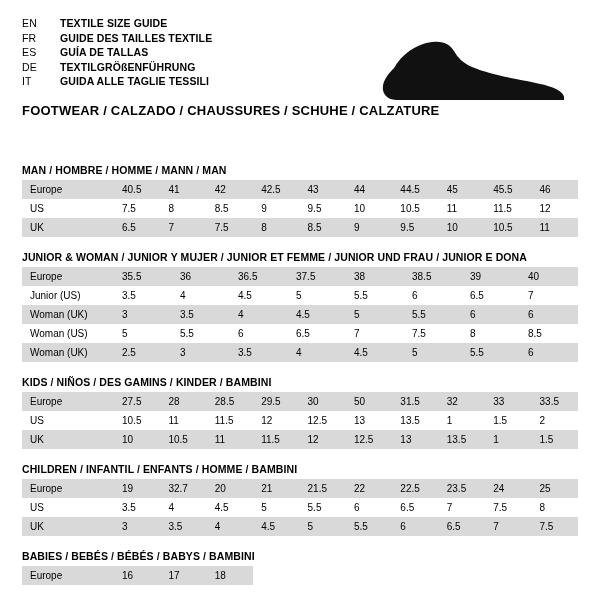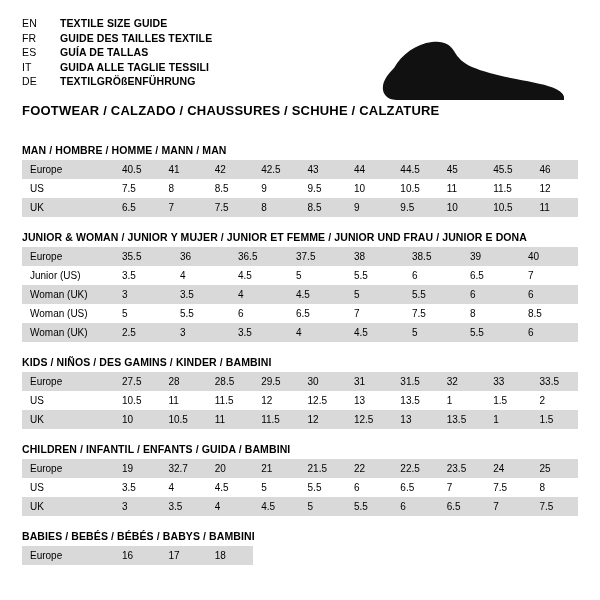--- a/index.html
+++ b/index.html
@@ -56,21 +56,21 @@
     font-size: 13px;
     font-weight: bold;
     letter-spacing: .2px;
     margin-top: 14px;
   }
   
   .block {
     margin-top: 14px;
   }
   .block.first {
-    margin-top: 24px;
+    margin-top: 44px;
   }
   .block-title {
     font-size: 10.5px;
     font-weight: bold;
     letter-spacing: .1px;
     margin-bottom: 4px;
   }
   table.size {
     border-collapse: collapse;
     width: 100%;
@@ -104,26 +104,26 @@
         </tr>
         <tr>
           <td class="lang-code">FR</td>
           <td class="lang-text">GUIDE DES TAILLES TEXTILE</td>
         </tr>
         <tr>
           <td class="lang-code">ES</td>
           <td class="lang-text">GUÍA DE TALLAS</td>
         </tr>
         <tr>
+          <td class="lang-code">DE</td>
+          <td class="lang-text">TEXTILGRÖßENFÜHRUNG</td>
+        </tr>
+        <tr>
           <td class="lang-code">IT</td>
           <td class="lang-text">GUIDA ALLE TAGLIE TESSILI</td>
-        </tr>
-        <tr>
-          <td class="lang-code">DE</td>
-          <td class="lang-text">TEXTILGRÖßENFÜHRUNG</td>
         </tr>
       </tbody>
     </table>
 
     <svg class="shoe-art" viewBox="0 0 190 66" aria-hidden="true">
       <path fill="#111111" d="M14 30 C22 16, 36 6, 52 4 C63 2.5, 70 6, 74 13 C78 20, 83 25, 92 29 C104 34, 120 38, 136 41 C152 44, 168 47, 176 51 C182 54, 184 57, 184 60 L184 62 L17 62 C9 62, 4 58, 3 52 C2 45, 6 38, 14 30 Z"></path>
       <path fill="#111111" d="M176 52 C181 54, 184 57, 184 61 L184 62 L150 62 L150 56 C158 54, 168 52, 176 52 Z"></path>
     </svg>
 
     <div class="section-title">FOOTWEAR / CALZADO / CHAUSSURES / SCHUHE / CALZATURE</div>
@@ -243,21 +243,21 @@
     <div class="block-title">KIDS / NIÑOS / DES GAMINS / KINDER / BAMBINI</div>
     <table class="size">
       <tbody>
         <tr class="shaded">
           <td class="rowlabel">Europe</td>
           <td>27.5</td>
           <td>28</td>
           <td>28.5</td>
           <td>29.5</td>
           <td>30</td>
-          <td>31</td>
+          <td>50</td>
           <td>31.5</td>
           <td>32</td>
           <td>33</td>
           <td>33.5</td>
         </tr>
         <tr>
           <td class="rowlabel">US</td>
           <td>10.5</td>
           <td>11</td>
           <td>11.5</td>
@@ -280,21 +280,21 @@
           <td>13</td>
           <td>13.5</td>
           <td>1</td>
           <td>1.5</td>
         </tr>
       </tbody>
     </table>
   </div>
 
   <div class="block">
-    <div class="block-title">CHILDREN / INFANTIL / ENFANTS / GUIDA / BAMBINI</div>
+    <div class="block-title">CHILDREN / INFANTIL / ENFANTS / HOMME / BAMBINI</div>
     <table class="size">
       <tbody>
         <tr class="shaded">
           <td class="rowlabel">Europe</td>
           <td>19</td>
           <td>32.7</td>
           <td>20</td>
           <td>21</td>
           <td>21.5</td>
           <td>22</td>

